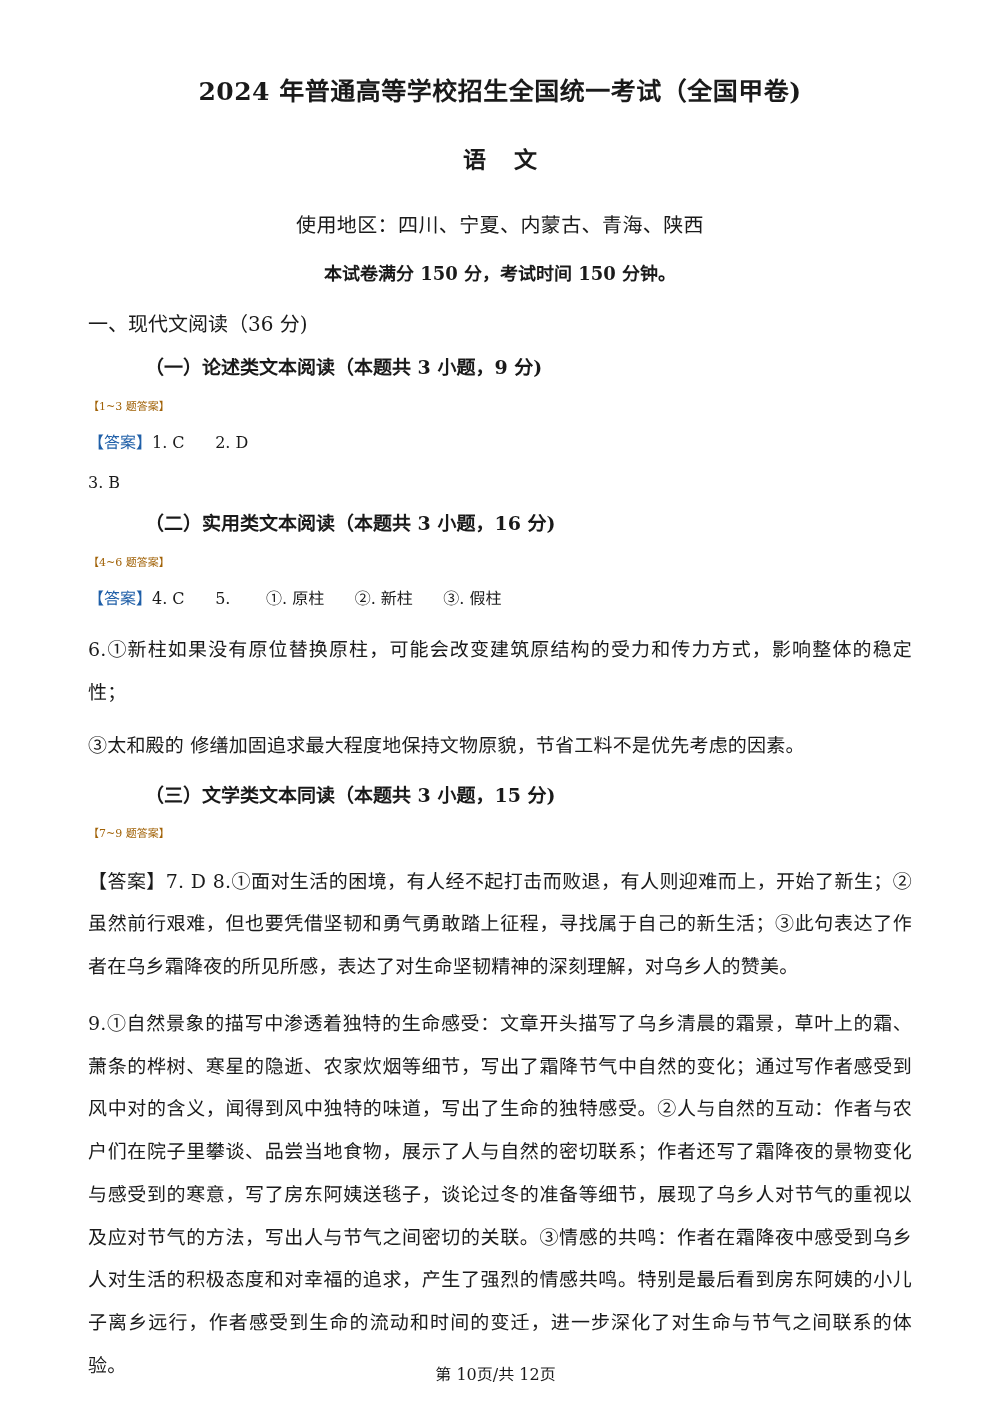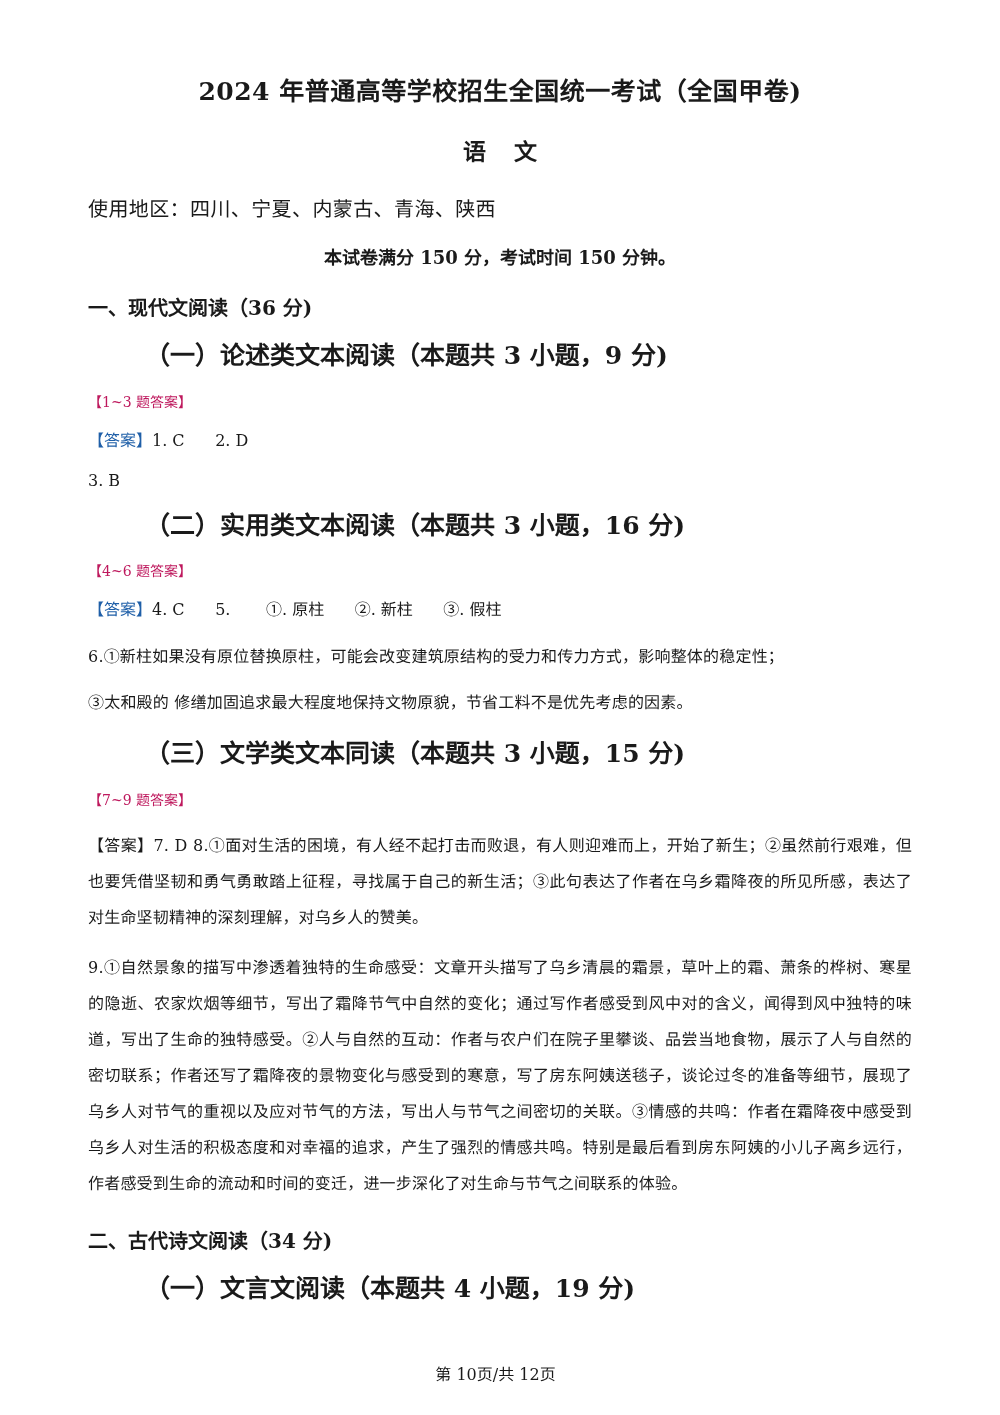--- a/index.html
+++ b/index.html
@@ -33,78 +33,79 @@
     font-weight: bold;
     letter-spacing: 0.5px;
     margin: 0;
     padding-top: 76px;
     line-height: 1.25;
   }
   .doc-subject {
     text-align: center;
     font-size: 23px;
     font-weight: bold;
-    margin: 4px;
+    margin: 12px;
     padding-top: 22px;
     letter-spacing: 10px;
     text-indent: 10px;
   }
   .doc-region {
+    text-align: center;
     font-size: 20px;
     margin: 0;
     padding-top: 22px;
     letter-spacing: 0.4px;
   }
   .doc-score {
     text-align: center;
     font-size: 18px;
     font-weight: bold;
     margin: 0;
     padding-top: 21px;
   }
 
   
   .sec-h1 {
     font-size: 20px;
-    font-weight: bold;
+    font-weight: normal;
     margin: 0;
     padding-top: 24px;
     line-height: 1.5;
   }
   .sec-h2 {
-    font-size: 25px;
+    font-size: 19px;
     font-weight: bold;
     margin: 0;
     padding-top: 14px;
     padding-left: 57px;
     line-height: 1.5;
   }
 
   
   .ans-tag {
-    color: #be185d;
-    font-size: 14px;
+    color: #a16207;
+    font-size: 11px;
     margin: 0;
     padding-top: 17px;
     line-height: 1.5;
   }
   .ans-line {
     font-size: 16px;
     margin: 0;
     padding-top: 16px;
     line-height: 1.5;
     white-space: pre;
   }
   .ans-line .tagmark {
     color: #1f5fa8;
   }
 
   
   .para {
-    font-size: 16px;
+    font-size: 19px;
     margin: 0;
     padding-top: 14px;
     line-height: 2.25;
     text-align: justify;
     text-justify: inter-ideograph;
     letter-spacing: 0.2px;
   }
   .para.tight { padding-top: 10px; }
   .para-lead { padding-top: 17px; }
 

